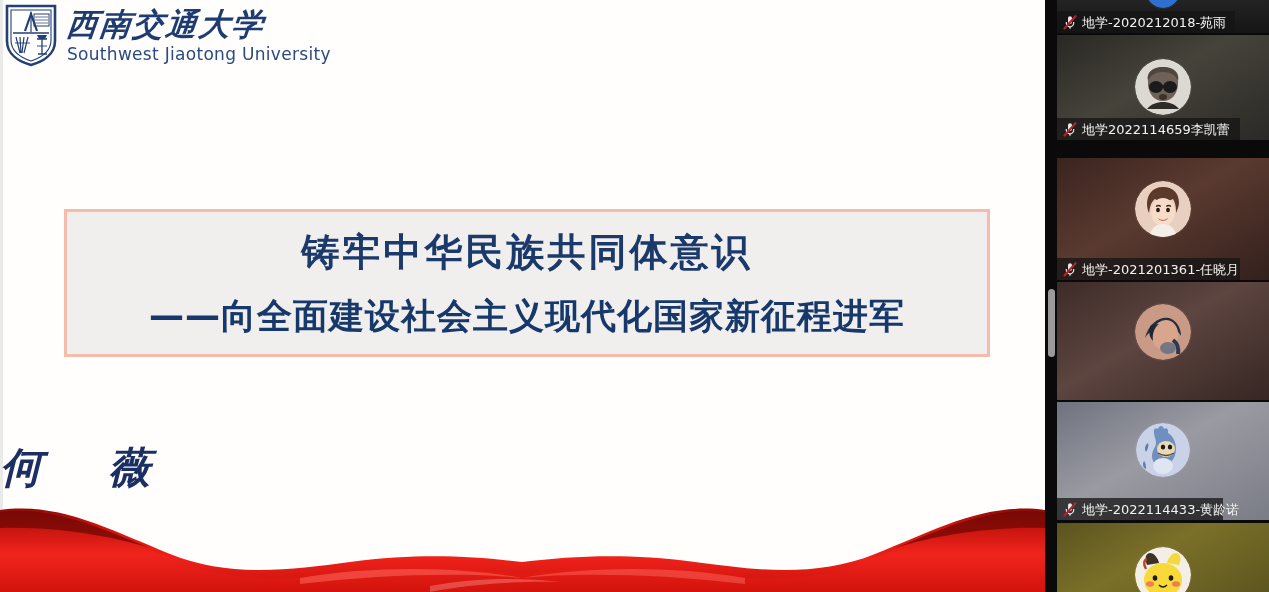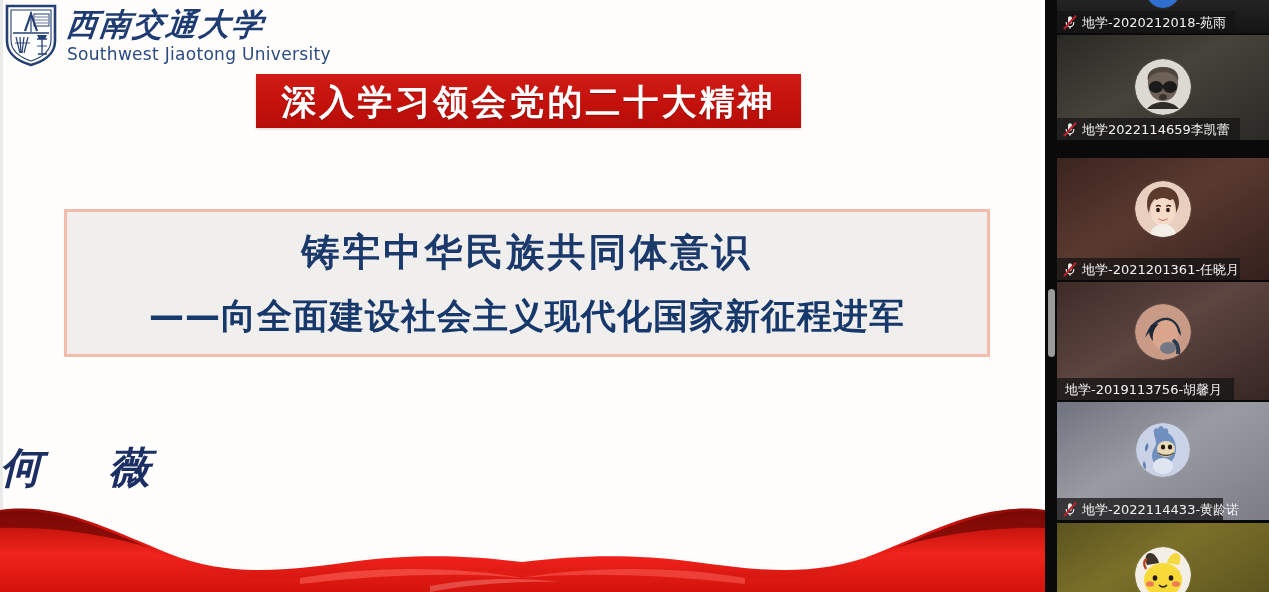--- a/index.html
+++ b/index.html
@@ -141,23 +141,20 @@
             <path d="M33 43 l10 0" stroke="#233f73" stroke-width="0.9"></path>
             <path d="M35 36 l-2 -4 h10 l-2 4" fill="#233f73"></path>
           </svg>
         </div>
         <div class="logo-text">
           <div class="logo-cn">西南交通大学</div>
           <div class="logo-en">Southwest Jiaotong University</div>
         </div>
       </div>
 
-      <div class="banner">
-        <span class="banner-text">深入学习领会党的二十大精神</span>
-      </div>
 
       <div class="content-box">
         <div class="ct-main">铸牢中华民族共同体意识</div>
         <div class="ct-sub">——向全面建设社会主义现代化国家新征程进军</div>
       </div>
 
       <div class="speaker">
         <span>何</span>
         <span class="gap"></span>
         <span>薇</span>
@@ -278,23 +275,20 @@
       <div class="avatar" style="width:56px;height:56px;top:22px;">
         <svg viewBox="0 0 56 56">
           <circle cx="28" cy="28" r="28" fill="#c99a86"></circle>
           <path d="M10 34c4-16 16-22 24-20 7 2 12 9 12 18 -3-6-9-9-16-9 -8 0-16 4-20 11z" fill="#23303f"></path>
           <ellipse cx="30" cy="31" rx="13" ry="15" fill="#d9a58c" transform="rotate(12 30 31)"></ellipse>
           <path d="M24 20c-5 4-7 10-6 17 -4-4-5-11-2-16z" fill="#1d2736"></path>
           <path d="M38 36c4 3 6 8 5 14" stroke="#2a3a52" stroke-width="4" fill="none"></path>
           <ellipse cx="33" cy="44" rx="8" ry="6" fill="#5c6c82" opacity="0.8"></ellipse>
         </svg>
       </div>
-      <div class="name-bar np" style="width:177px;">
-        <span class="name-label" style="padding-left:2px;">地学-2019113756-胡馨月</span>
-      </div>
     </div>
 
     <div class="tile" style="top:402px;height:118px;">
       <div class="tile-bg" style="background:linear-gradient(150deg,#6f737f 0%,#9a9aa2 45%,#7a7c86 100%);"></div>
       <div class="avatar" style="width:54px;height:54px;top:21px;">
         <svg viewBox="0 0 54 54">
           <circle cx="27" cy="27" r="27" fill="#c9d2e6"></circle>
           <path d="M18 10c-1-4 2-6 4-4 1-4 5-4 6 0 2-2 5 0 4 4 5 3 8 9 8 16 0 10-7 17-14 17 -6 0-10-4-10-10 0-6 4-9 4-13 0-4-2-7-2-10z" fill="#6f8fbf"></path>
           <ellipse cx="30" cy="26" rx="9" ry="8" fill="#e8d9b8"></ellipse>
           <ellipse cx="27" cy="24" rx="2.2" ry="2.6" fill="#241c12"></ellipse>

